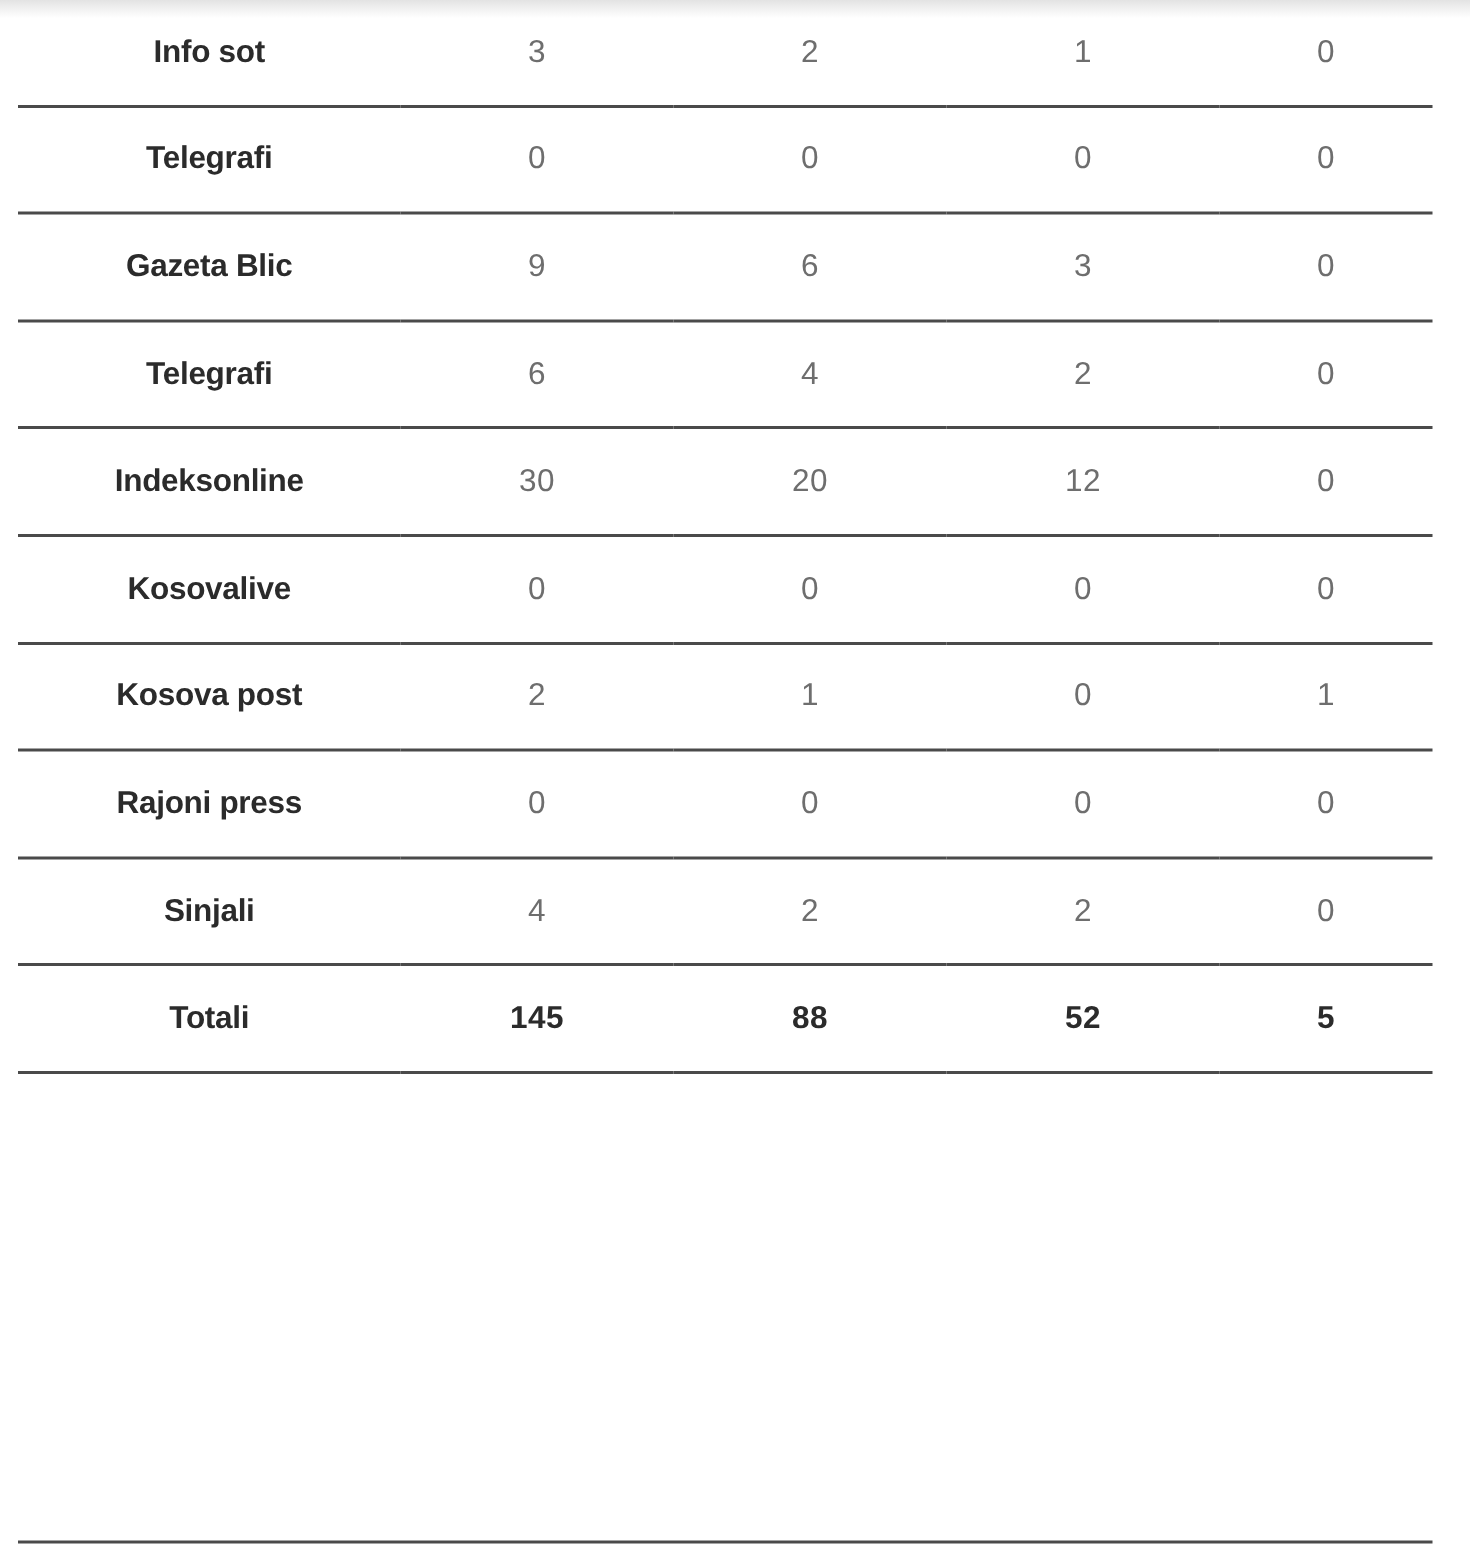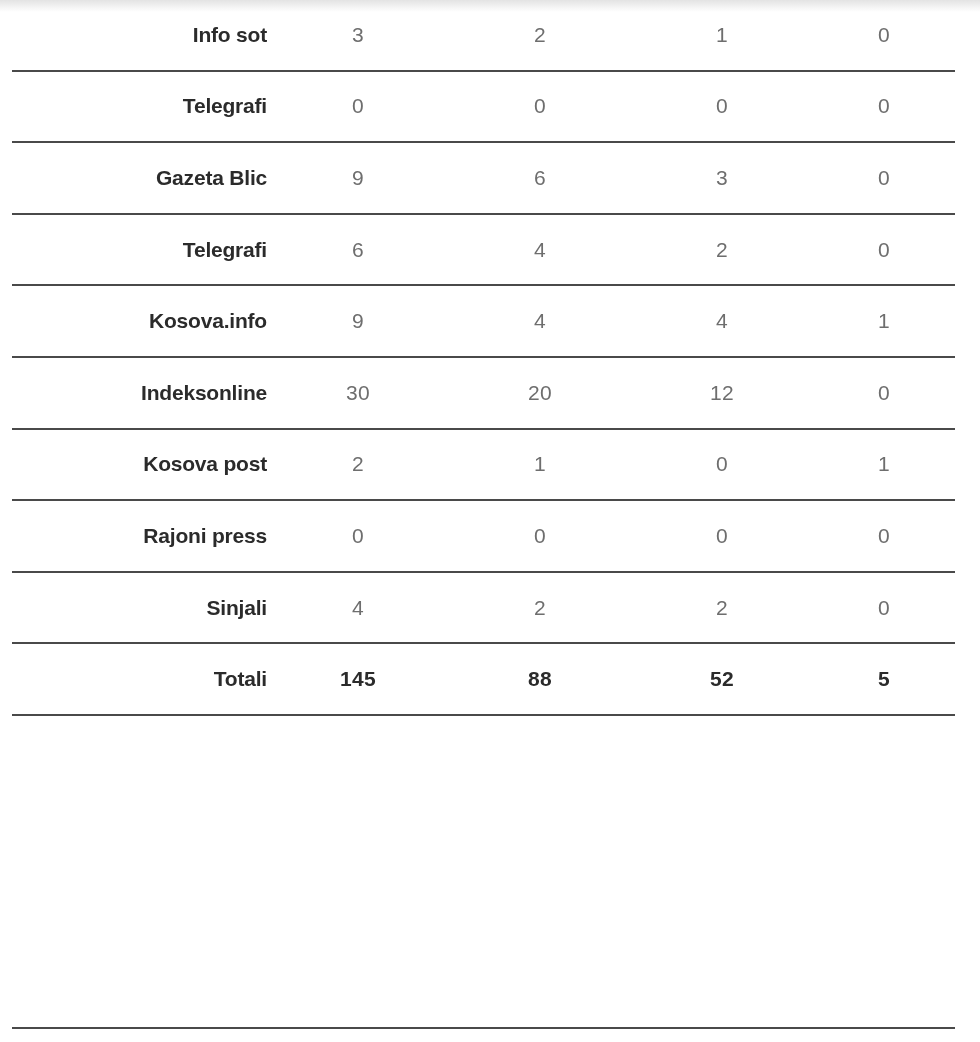--- a/index.html
+++ b/index.html
@@ -57,21 +57,21 @@
     vertical-align: middle;
     height: 69.6px;
   }
 
   
   tr.data-row:first-child > td {
     border-top: none;
   }
 
   td.name-cell {
-    text-align: right;
+    text-align: center;
     padding-left: 21px;
     font-size: 21px;
     font-weight: bold;
     color: #2b2b2b;
     letter-spacing: -0.2px;
     white-space: nowrap;
   }
 
   td.num-cell {
     text-align: center;
@@ -138,31 +138,31 @@
           <td class="num-cell">0</td>
         </tr>
         <tr class="data-row">
           <td class="name-cell">Telegrafi</td>
           <td class="num-cell">6</td>
           <td class="num-cell">4</td>
           <td class="num-cell">2</td>
           <td class="num-cell">0</td>
         </tr>
         <tr class="data-row">
-          <td class="name-cell">Kosova.info</td>
-          <td class="num-cell">9</td>
-          <td class="num-cell">4</td>
-          <td class="num-cell">4</td>
-          <td class="num-cell">1</td>
-        </tr>
-        <tr class="data-row">
           <td class="name-cell">Indeksonline</td>
           <td class="num-cell">30</td>
           <td class="num-cell">20</td>
           <td class="num-cell">12</td>
+          <td class="num-cell">0</td>
+        </tr>
+        <tr class="data-row">
+          <td class="name-cell">Kosovalive</td>
+          <td class="num-cell">0</td>
+          <td class="num-cell">0</td>
+          <td class="num-cell">0</td>
           <td class="num-cell">0</td>
         </tr>
         <tr class="data-row">
           <td class="name-cell">Kosova post</td>
           <td class="num-cell">2</td>
           <td class="num-cell">1</td>
           <td class="num-cell">0</td>
           <td class="num-cell">1</td>
         </tr>
         <tr class="data-row">

